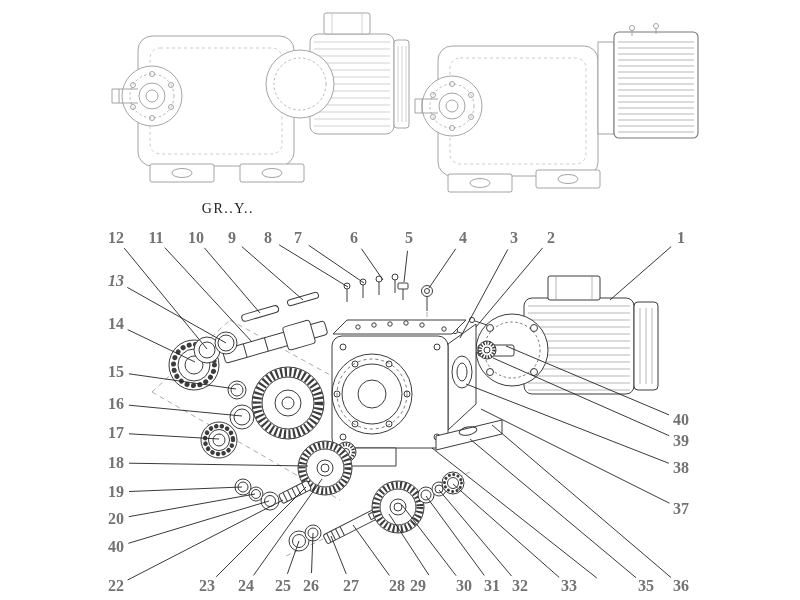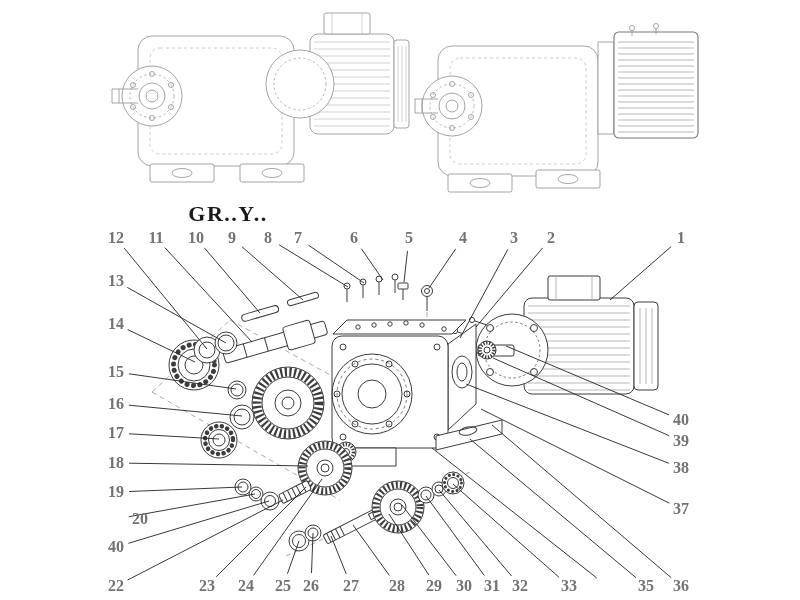--- a/index.html
+++ b/index.html
@@ -4,21 +4,21 @@
 <style>
   html,body{margin:0;padding:0;}
   body{
     width:800px;height:600px;background:#ffffff;
     font-family:"Liberation Serif",serif;
     position:relative;overflow:hidden;
   }
   .page{position:relative;width:800px;height:600px;background:#fff;}
   svg.diagram{position:absolute;left:0;top:0;}
   .title{
-    position:absolute;font-weight:bold;font-size:22px;letter-spacing:1.5px;
+    position:absolute;font-weight:normal;font-size:14px;letter-spacing:1.5px;
     color:#1a1a1a;transform:translateX(-50%);white-space:nowrap;
   }
   .title-left{left:228px;top:201px;}
   .title-right{left:557px;top:204px;}
   #callout-layer{position:absolute;left:0;top:0;width:800px;height:600px;pointer-events:none;}
   .callout{
     position:absolute;transform:translate(-50%,-50%);
     font-weight:bold;font-size:16px;color:#737373;
     font-family:"Liberation Serif",serif;line-height:1;
   }
@@ -311,37 +311,37 @@
       <div class="callout" style="left: 514px; top: 238px;">3</div>
       <div class="callout" style="left: 463px; top: 238px;">4</div>
       <div class="callout" style="left: 409px; top: 238px;">5</div>
       <div class="callout" style="left: 354px; top: 238px;">6</div>
       <div class="callout" style="left: 298px; top: 238px;">7</div>
       <div class="callout" style="left: 268px; top: 238px;">8</div>
       <div class="callout" style="left: 232px; top: 238px;">9</div>
       <div class="callout" style="left: 196px; top: 238px;">10</div>
       <div class="callout" style="left: 156px; top: 238px;">11</div>
       <div class="callout" style="left: 116px; top: 238px;">12</div>
-      <div class="callout" style="left: 116px; top: 281px;">13</div>
+      <div class="callout" style="left: 116px; top: 281px; font-style: italic;">13</div>
       <div class="callout" style="left: 116px; top: 324px;">14</div>
       <div class="callout" style="left: 116px; top: 372px;">15</div>
       <div class="callout" style="left: 116px; top: 404px;">16</div>
       <div class="callout" style="left: 116px; top: 433px;">17</div>
       <div class="callout" style="left: 116px; top: 463px;">18</div>
       <div class="callout" style="left: 116px; top: 492px;">19</div>
-      <div class="callout" style="left: 116px; top: 519px; margin-left: 24px;">20</div>
+      <div class="callout" style="left: 116px; top: 519px;">20</div>
       <div class="callout" style="left: 116px; top: 547px;">40</div>
       <div class="callout" style="left: 116px; top: 586px;">22</div>
       <div class="callout" style="left: 207px; top: 586px;">23</div>
       <div class="callout" style="left: 246px; top: 586px;">24</div>
       <div class="callout" style="left: 283px; top: 586px;">25</div>
       <div class="callout" style="left: 311px; top: 586px;">26</div>
       <div class="callout" style="left: 351px; top: 586px;">27</div>
       <div class="callout" style="left: 397px; top: 586px;">28</div>
-      <div class="callout" style="left: 434px; top: 586px;">29</div>
+      <div class="callout" style="left: 418px; top: 586px;">29</div>
       <div class="callout" style="left: 464px; top: 586px;">30</div>
       <div class="callout" style="left: 492px; top: 586px;">31</div>
       <div class="callout" style="left: 520px; top: 586px;">32</div>
       <div class="callout" style="left: 569px; top: 586px;">33</div>
       <div class="callout" style="left: 607px; top: 586px; margin-top: 42px;">34</div>
       <div class="callout" style="left: 646px; top: 586px;">35</div>
       <div class="callout" style="left: 681px; top: 586px;">36</div>
       <div class="callout" style="left: 681px; top: 509px;">37</div>
       <div class="callout" style="left: 681px; top: 468px;">38</div>
       <div class="callout" style="left: 681px; top: 441px;">39</div>

